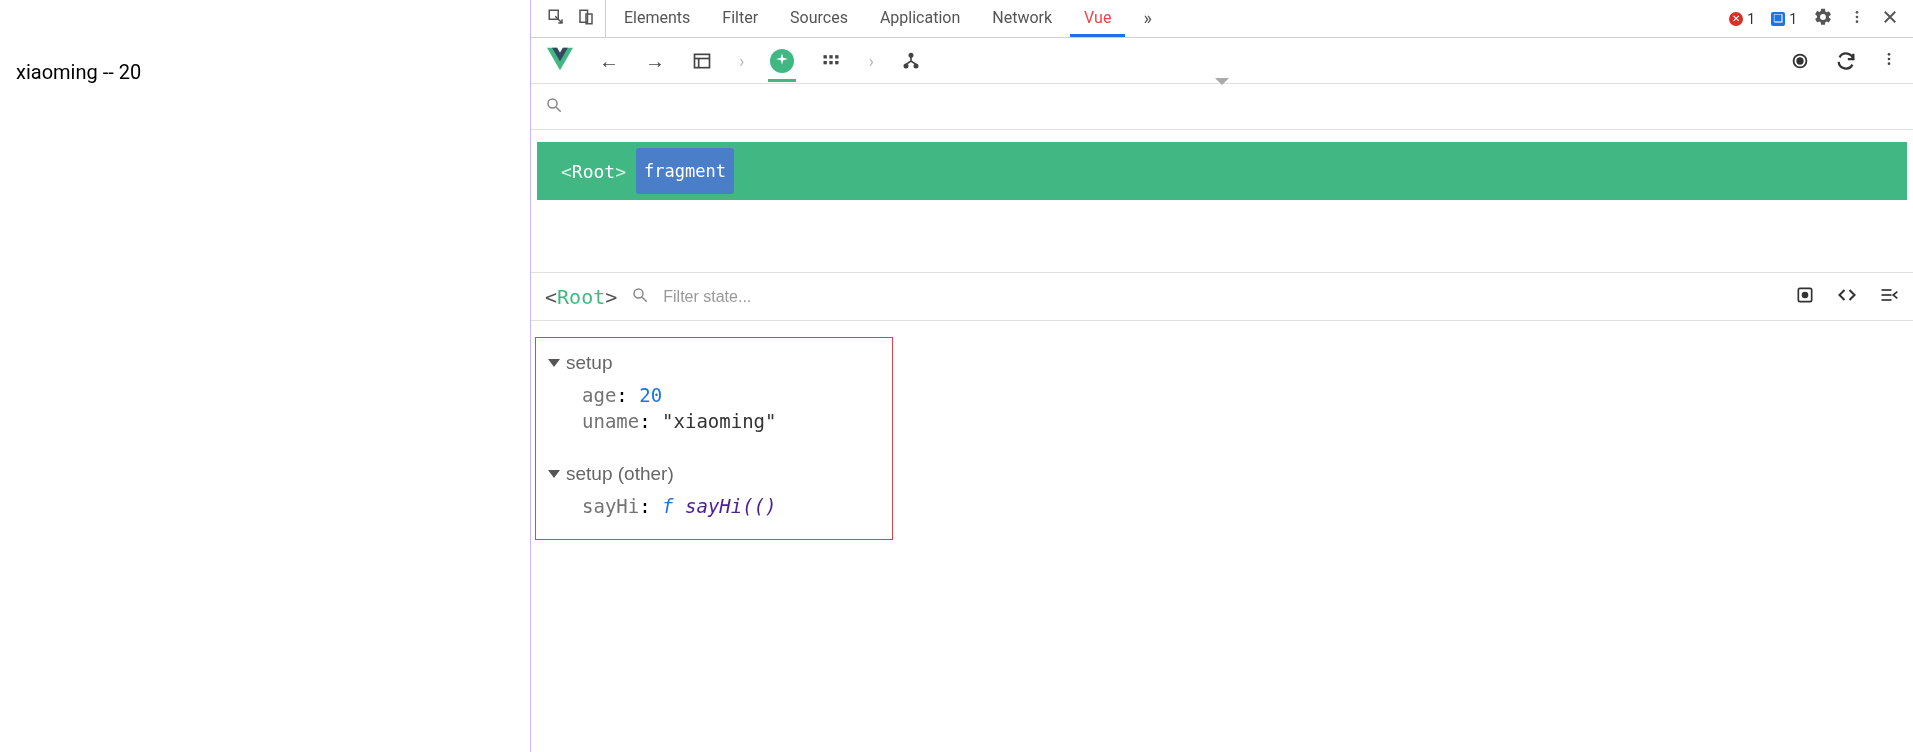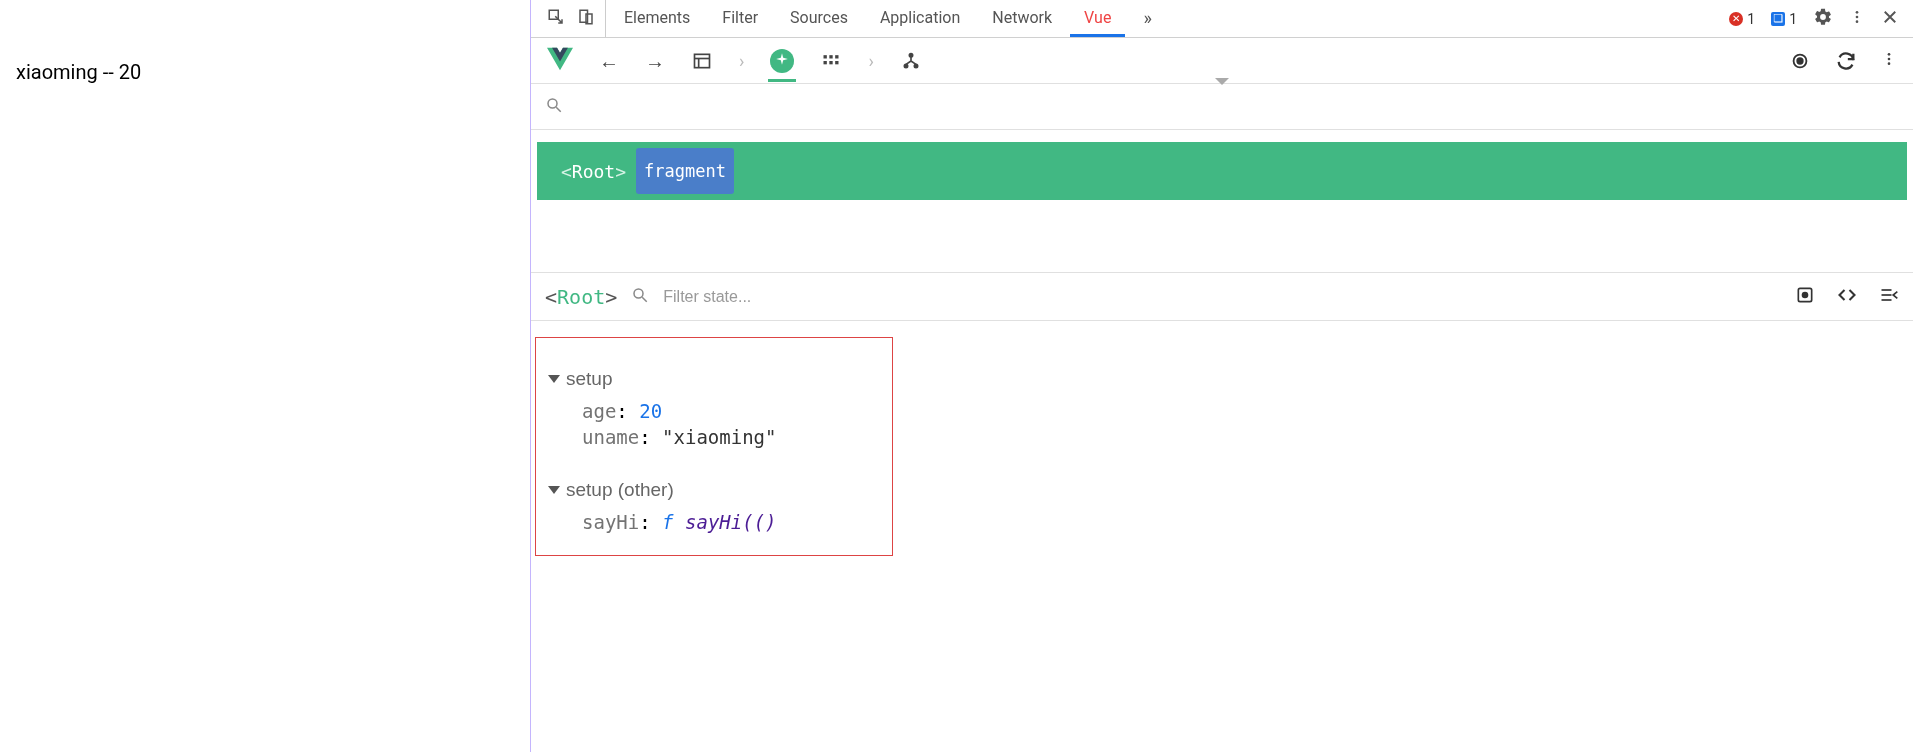--- a/index.html
+++ b/index.html
@@ -192,21 +192,21 @@
     }
     .state-header input::placeholder { color: #999; }
     .state-header-right { display: flex; gap: 22px; align-items: center; }
     
     .state-panel {
       padding: 16px 4px;
     }
     .red-box {
       border: 1px solid #d44;
       width: 358px;
-      padding: 26px 12px 18px 12px;
+      padding: 10px 12px 18px 12px;
       font-family: Menlo, Consolas, monospace;
       font-size: 19px;
     }
     .section-head {
       color: #666;
       font-family: -apple-system, sans-serif;
       font-size: 19px;
       margin: 4px 0 10px 0;
       display: flex;
       align-items: center;

